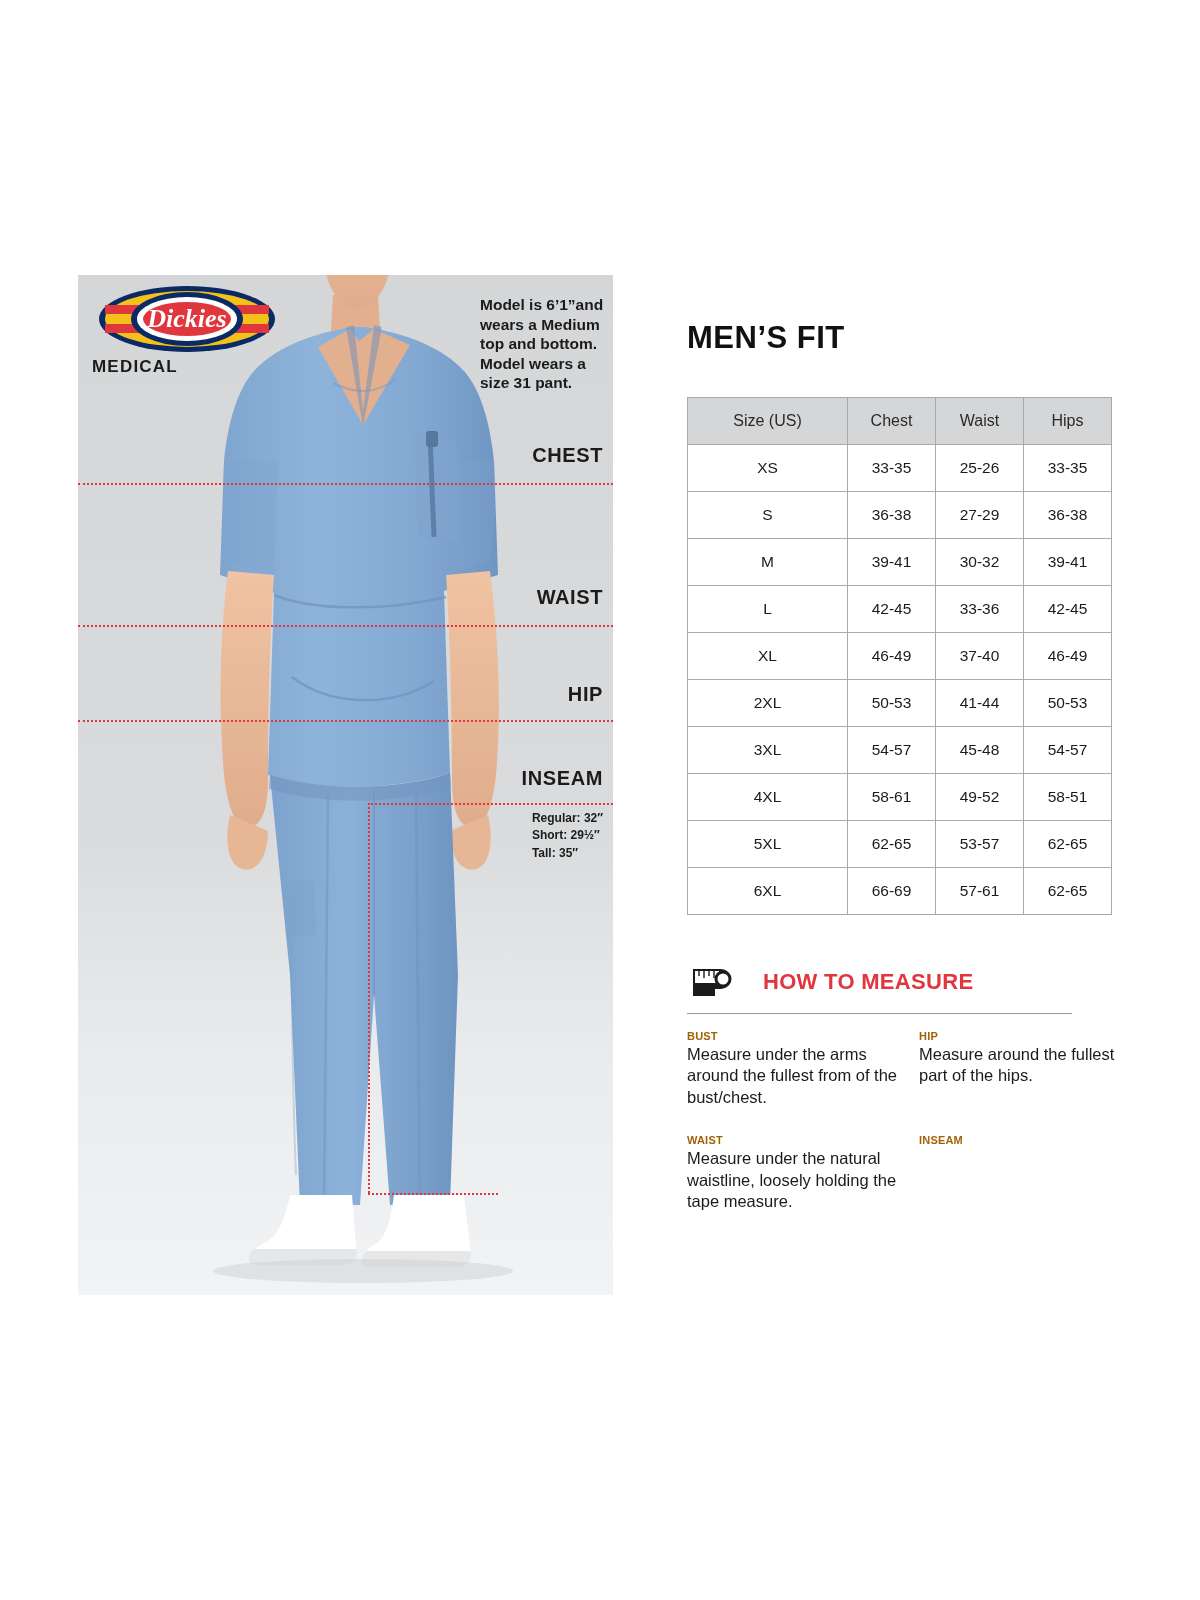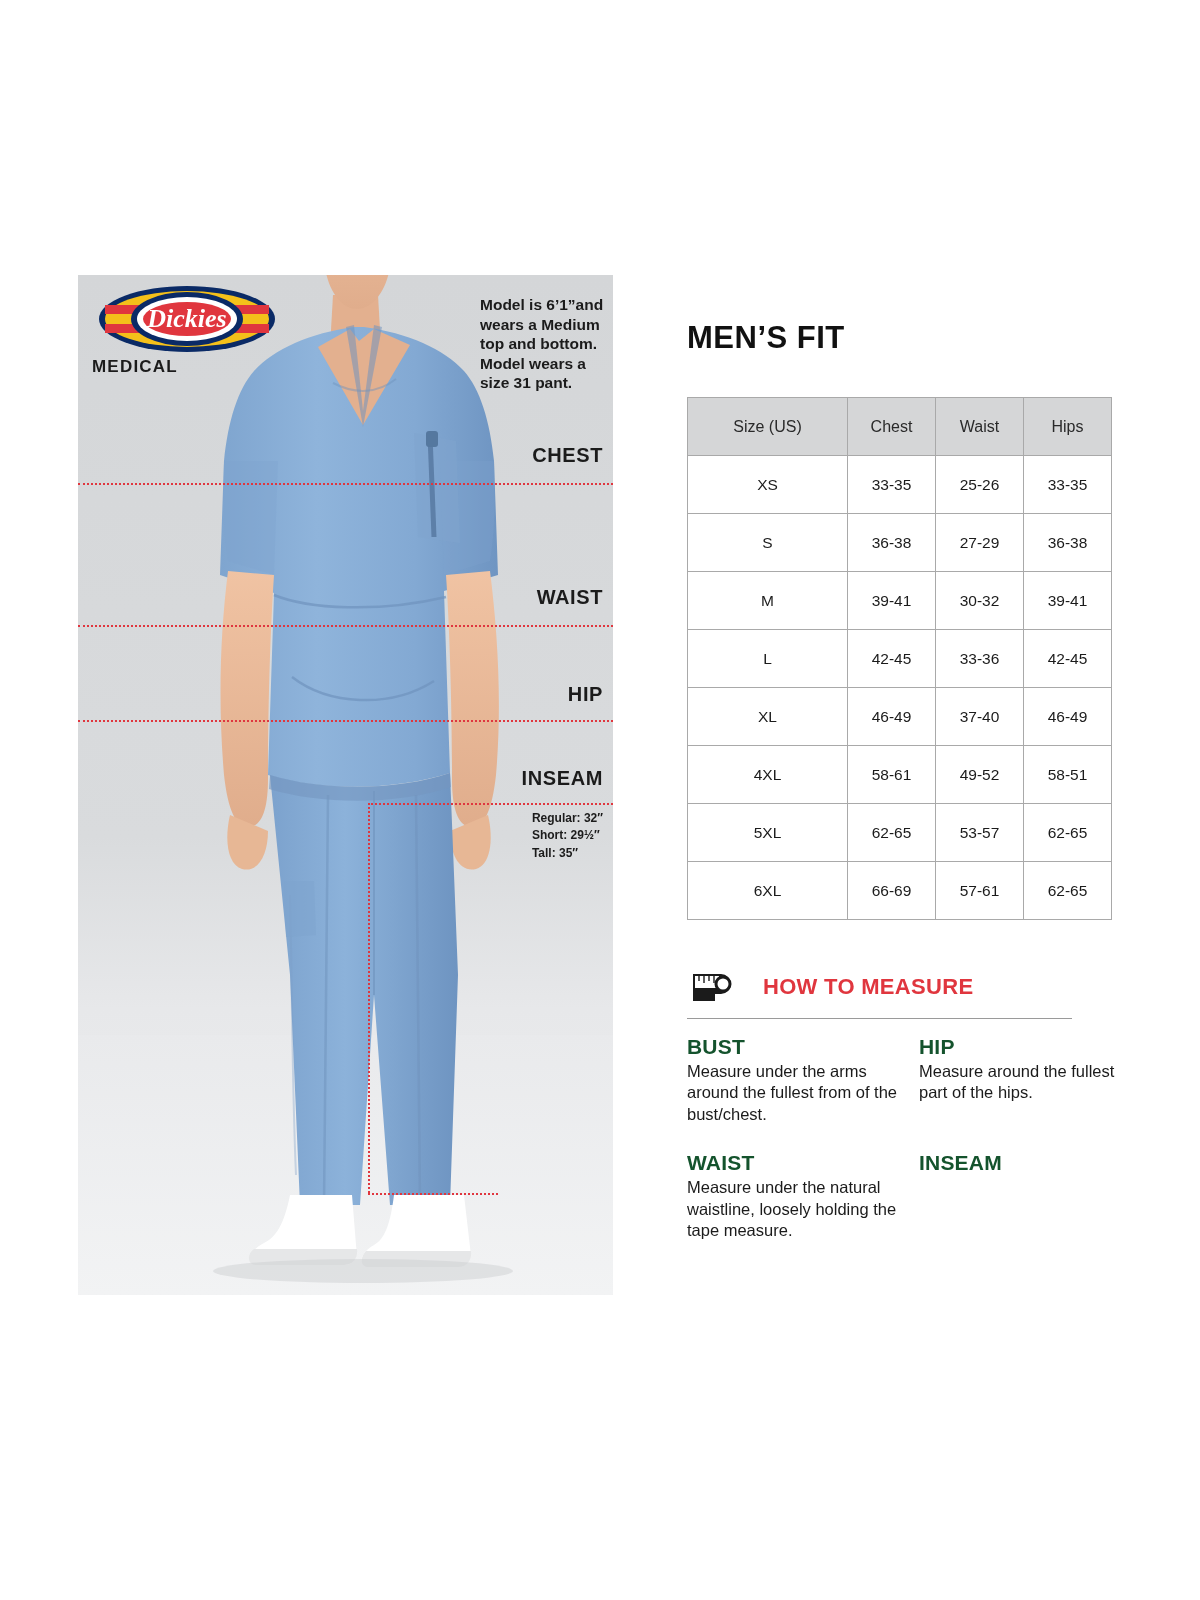--- a/index.html
+++ b/index.html
@@ -161,21 +161,21 @@
     border-collapse: collapse;
     width: 425px;
     font-size: 15.5px;
     color: #1b1b1b;
   }
   table.size-table th,
   table.size-table td {
     border: 1px solid #a9a9a9;
     text-align: center;
     padding: 0;
-    height: 58px;
+    height: 47px;
     font-weight: normal;
   }
   table.size-table thead th {
     background: #d5d6d7;
     font-size: 16px;
     color: #2a2a2a;
   }
   table.size-table thead th:first-child { width: 160px; }
   table.size-table th.col-chest,
   table.size-table th.col-waist,
@@ -202,23 +202,23 @@
     width: 385px;
   }
   .htm-grid {
     margin-top: 16px;
     display: grid;
     grid-template-columns: 232px 218px;
     column-gap: 0px;
     row-gap: 26px;
   }
   .htm-term {
-    font-size: 21px;
-    font-weight: bold;
-    color: #14532d;
+    font-size: 11px;
+    font-weight: bold;
+    color: #a16207;
     margin-bottom: 2px;
     letter-spacing: 0.2px;
   }
   .htm-def {
     font-size: 16.5px;
     line-height: 1.3;
     color: #1b1b1b;
   }
 </style>
 </head>
@@ -388,20 +388,32 @@
           <td>L</td>
           <td>42-45</td>
           <td>33-36</td>
           <td>42-45</td>
         </tr>
         <tr>
           <td>XL</td>
           <td>46-49</td>
           <td>37-40</td>
           <td>46-49</td>
+        </tr>
+        <tr>
+          <td>2XL</td>
+          <td>50-53</td>
+          <td>41-44</td>
+          <td>50-53</td>
+        </tr>
+        <tr>
+          <td>3XL</td>
+          <td>54-57</td>
+          <td>45-48</td>
+          <td>54-57</td>
         </tr>
         <tr>
           <td>4XL</td>
           <td>58-61</td>
           <td>49-52</td>
           <td>58-51</td>
         </tr>
         <tr>
           <td>5XL</td>
           <td>62-65</td>

